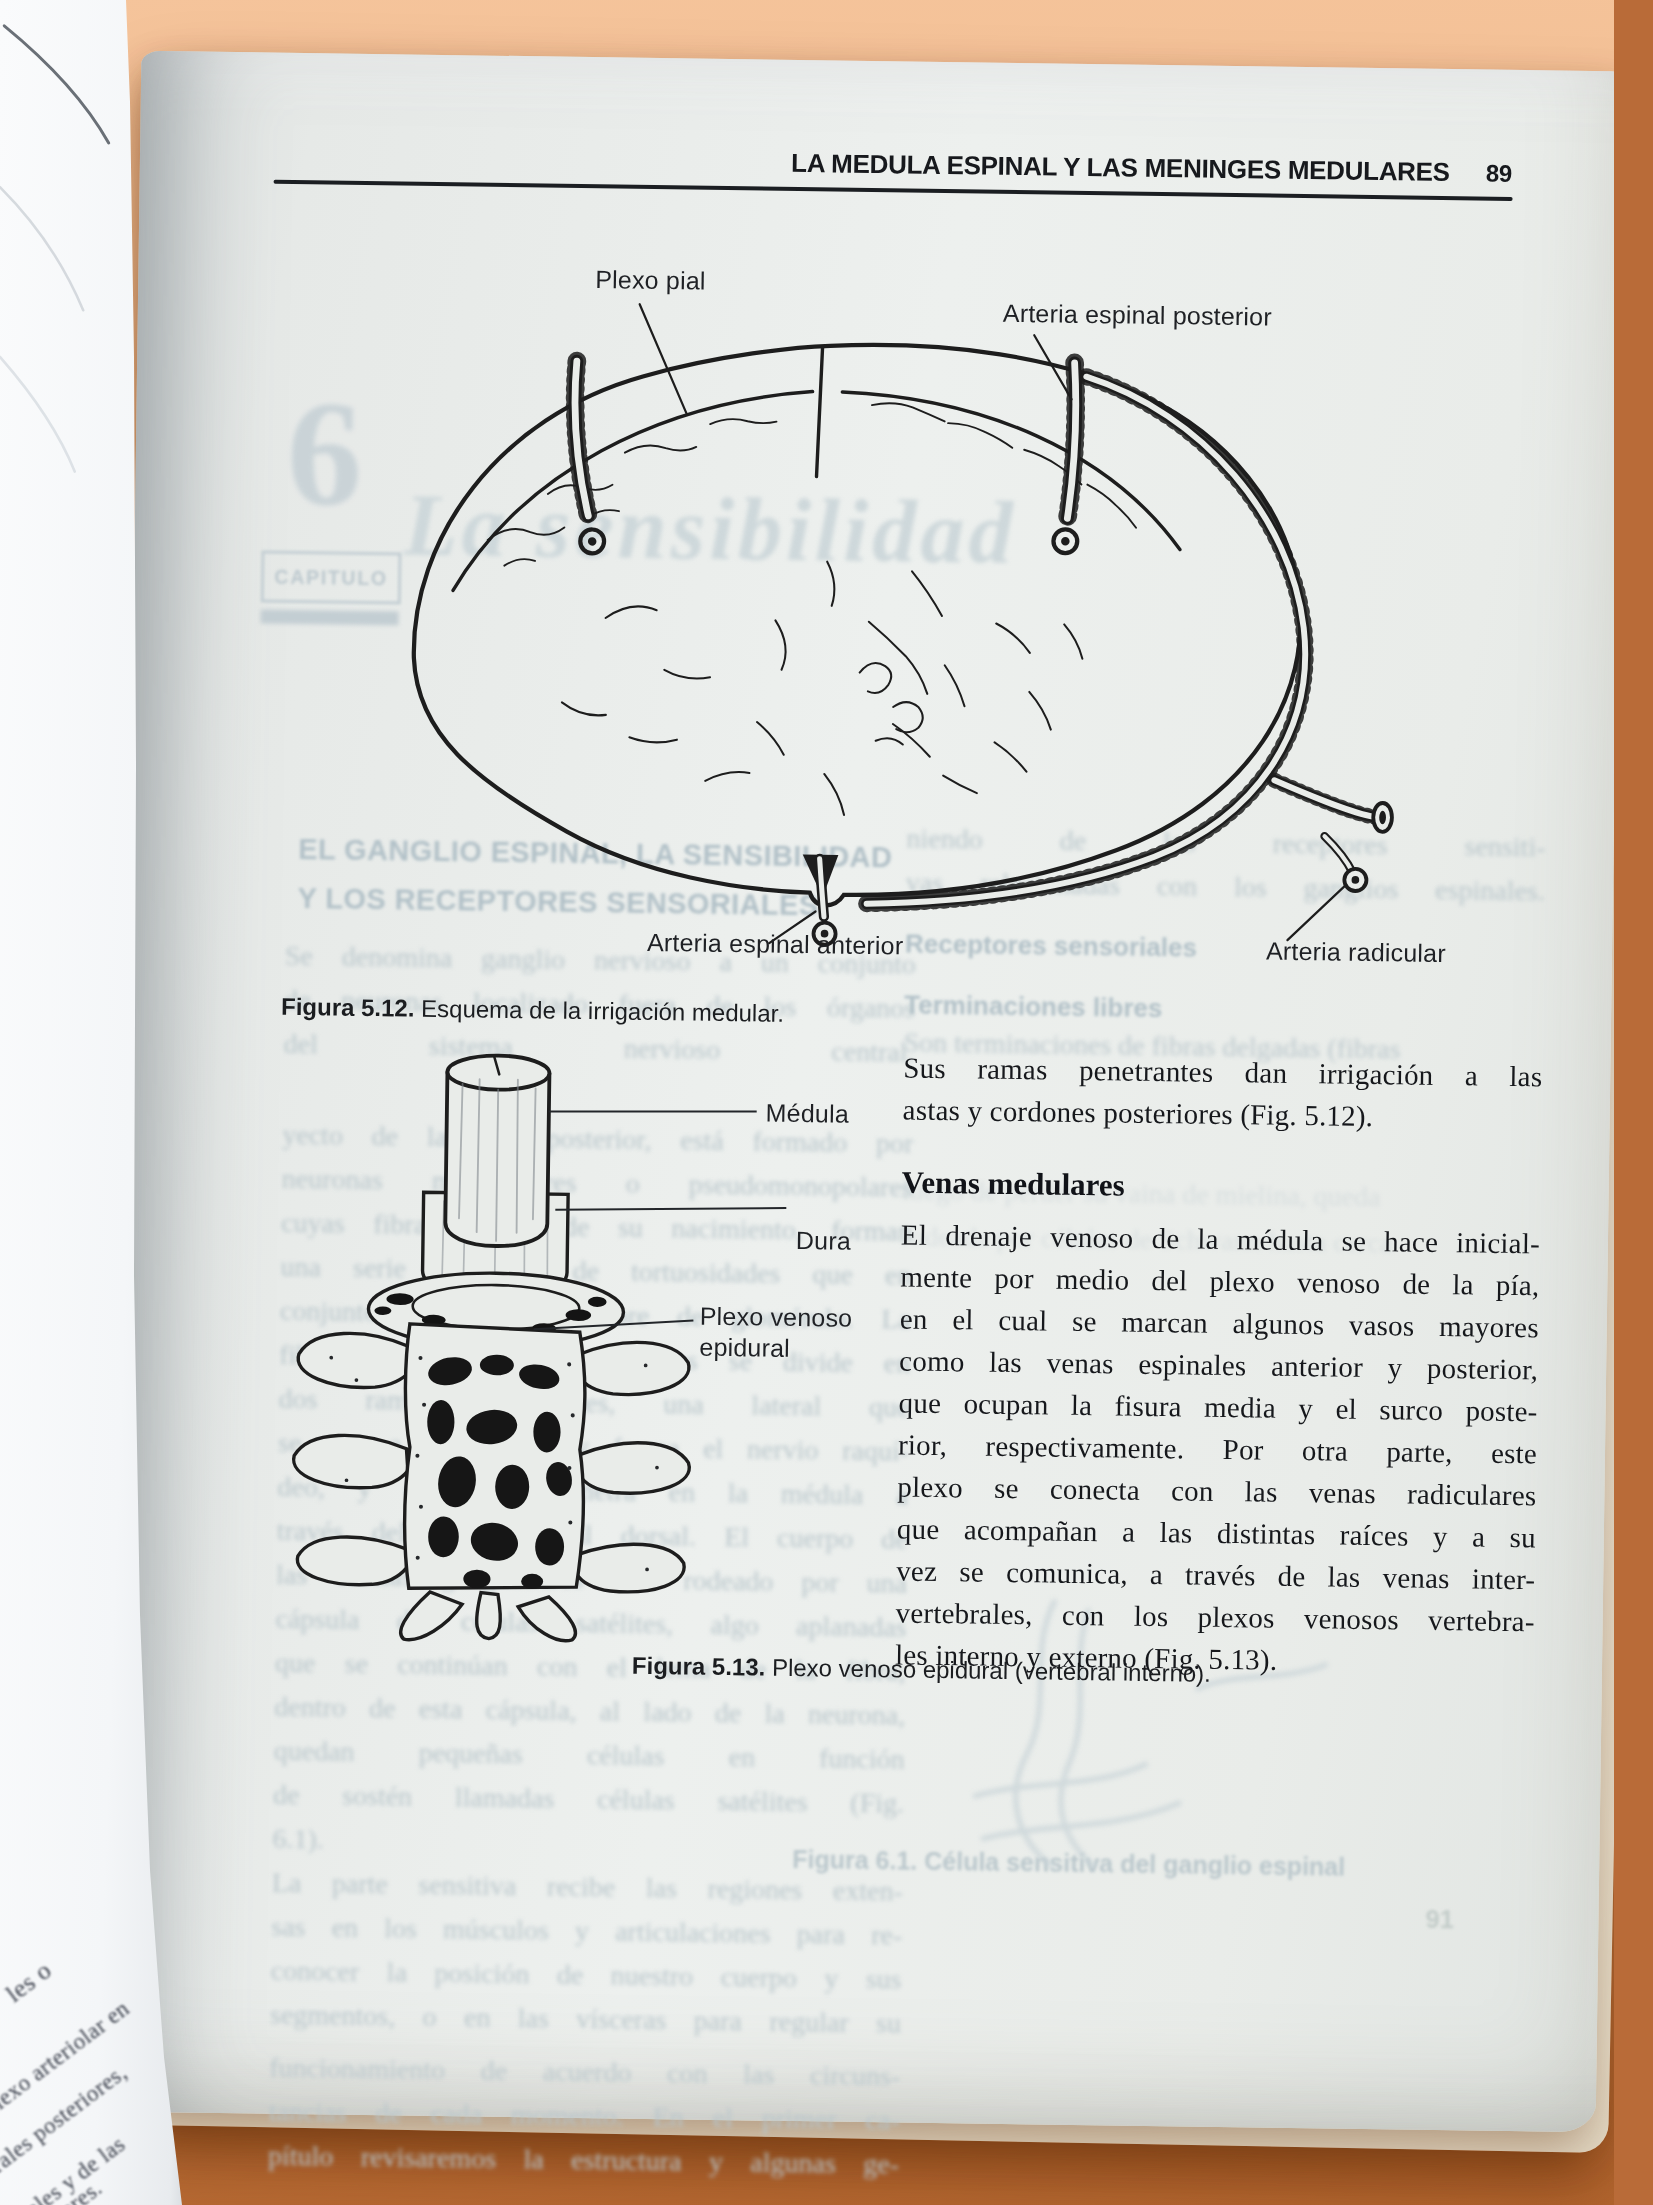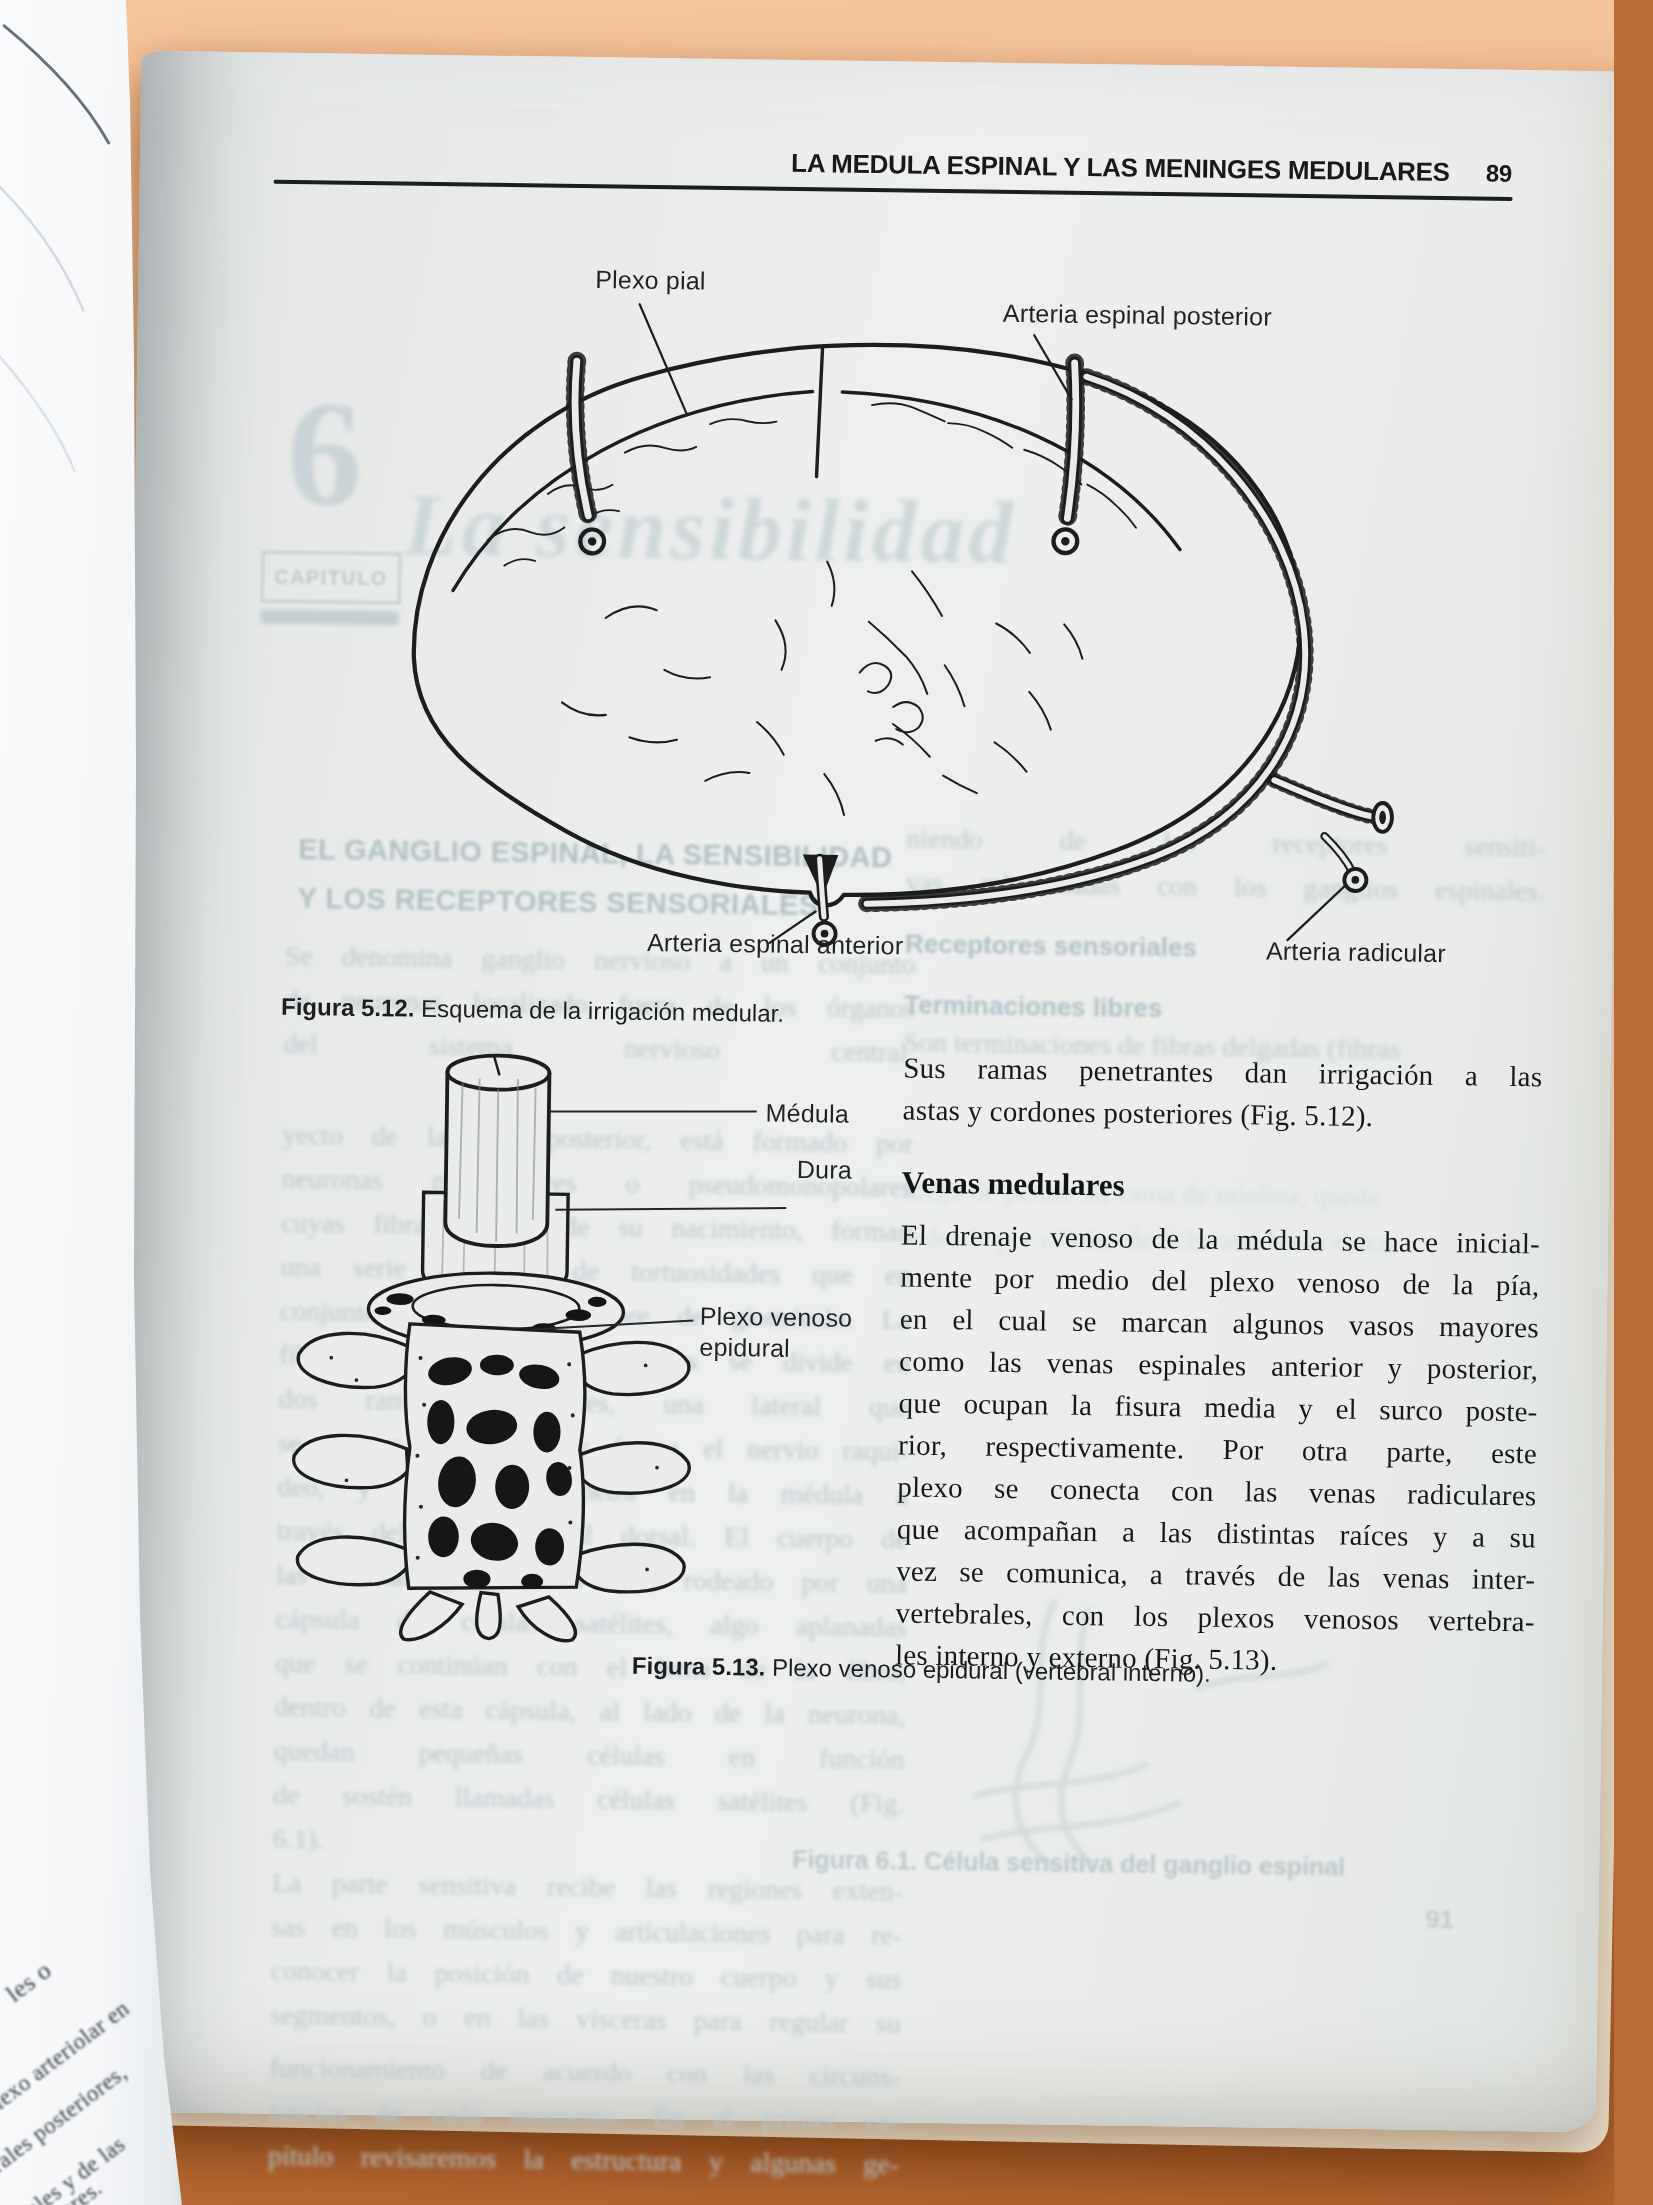--- a/index.html
+++ b/index.html
@@ -321,21 +321,21 @@
         <path d="M240,640 C232,676 234,692 250,694 C264,692 266,676 260,642 Z" stroke-width="4"></path>
         <path d="M180,640 C150,668 140,688 150,696 C170,700 200,680 218,654 Z" stroke-width="4"></path>
         <path d="M320,644 C348,668 358,686 348,694 C330,700 300,682 284,656 Z" stroke-width="4"></path>
       </g>
     </svg>
 
     <div class="lead-line" style="left:422px;top:1054px;width:208px;transform:rotate(-0.8deg);"></div>
     <div class="lead-line" style="left:430px;top:1152px;width:231px;transform:rotate(-1.2deg);"></div>
     <div class="lead-line" style="left:410px;top:1272px;width:160px;transform:rotate(-4deg);"></div>
     <div class="flabel" style="left:639px;top:1038px;">Médula</div>
-    <div class="flabel" style="left:671px;top:1094px;">Dura</div>
+    <div class="flabel" style="left:671px;top:1165px;">Dura</div>
     <div class="flabel" style="left:576px;top:1242px;">
       <div>Plexo venoso</div>
       <div>epidural</div>
     </div>
     <div class="caption" style="left:513px;top:1594px;">
       <b>Figura 5.13.</b><span> Plexo venoso epidural (vertebral interno).</span>
     </div>
 
     <div class="serifcol" style="left:776px;top:990px;">
         <div class="jl">Sus ramas penetrantes dan irrigación a las</div>

